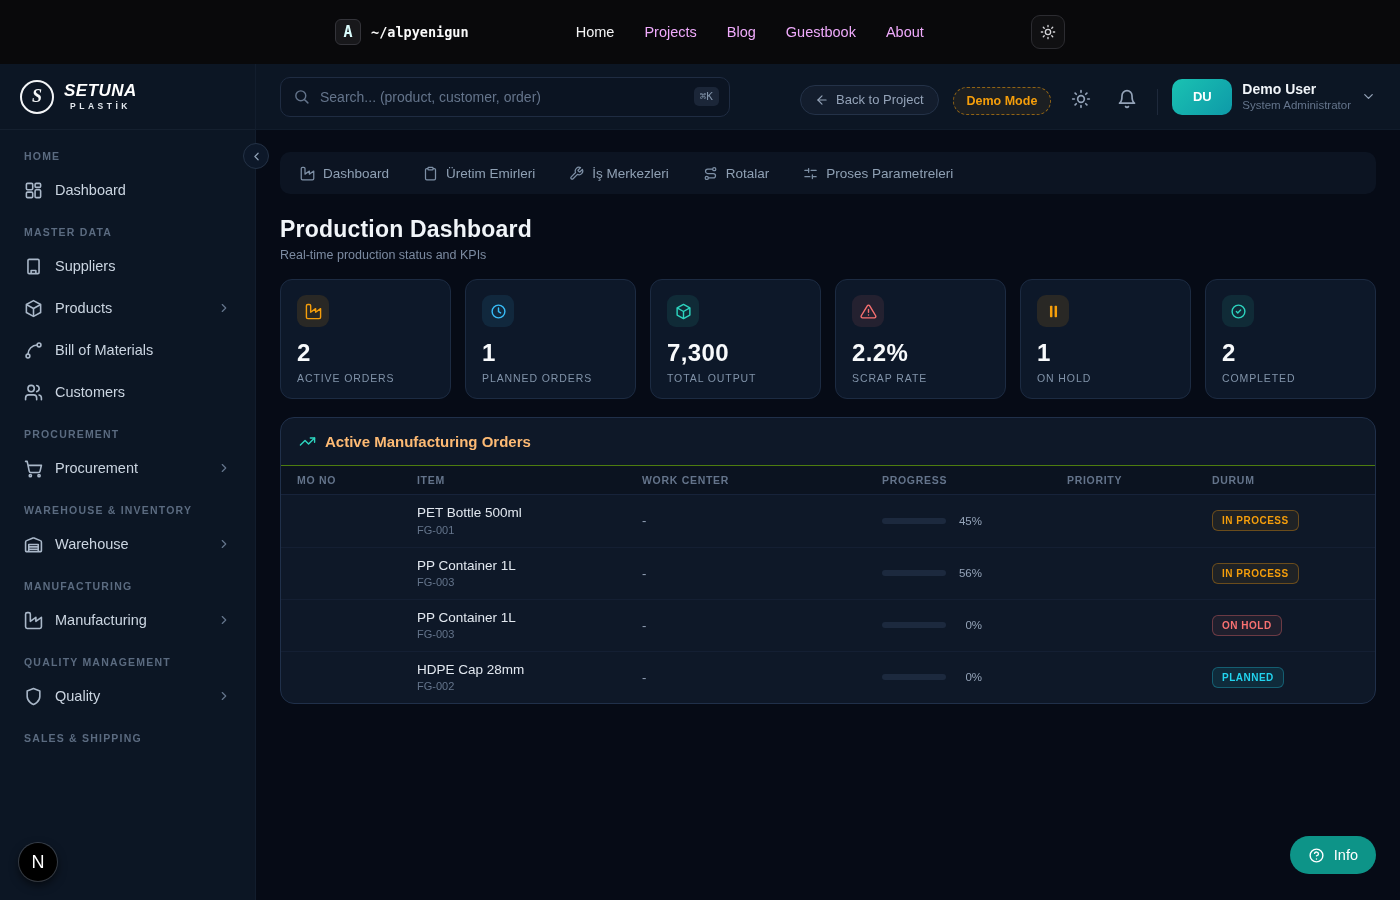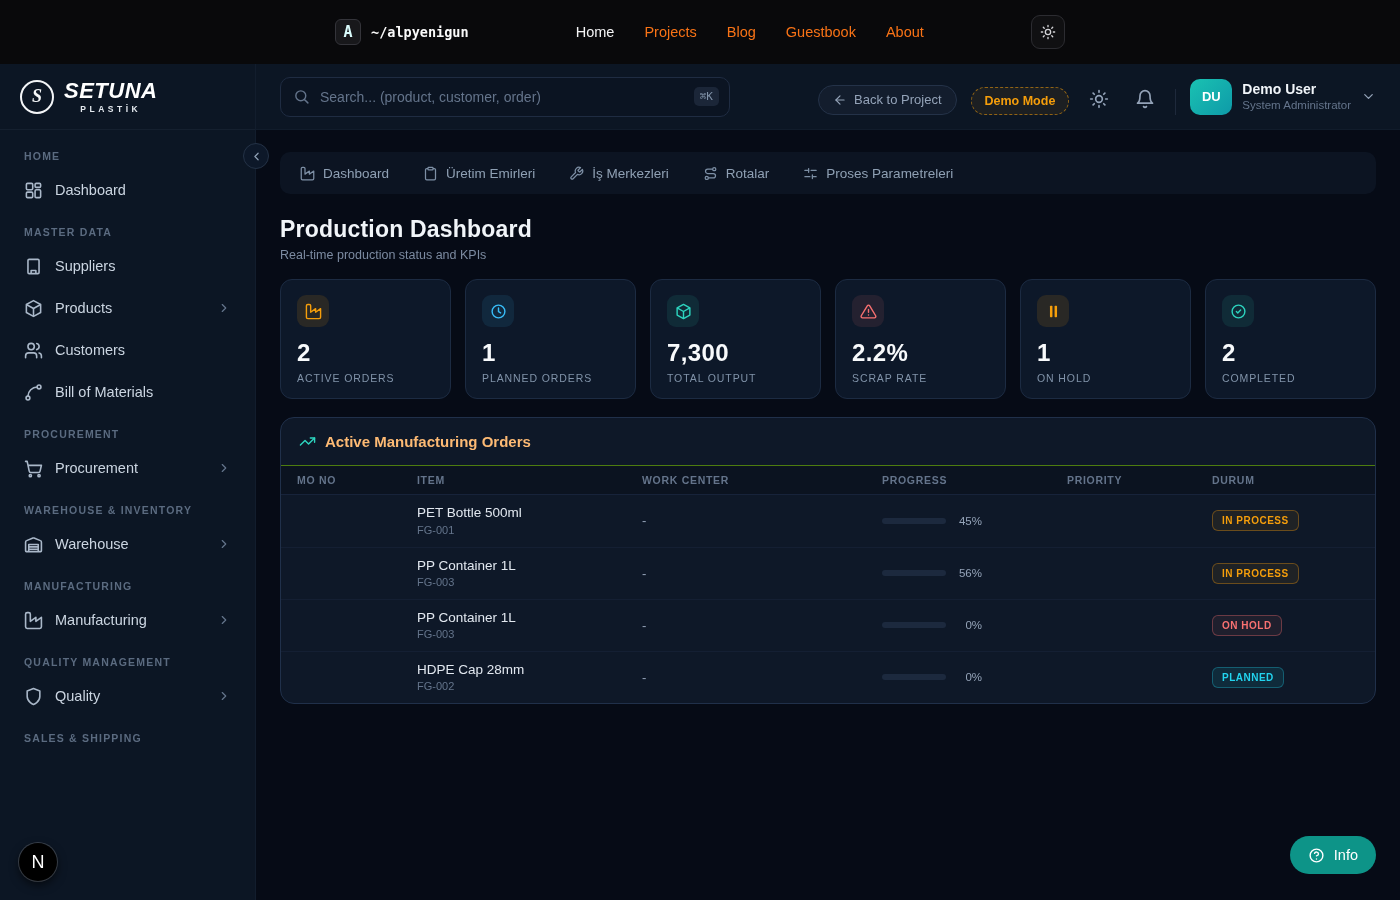--- a/index.html
+++ b/index.html
@@ -7,30 +7,30 @@
   body { font-family:"Liberation Sans", sans-serif; background:#060b16; color:#e2e8f0; position:relative; }
   svg { display:block; }
 
   
   .topbar { position:absolute; top:0; left:0; width:1400px; height:64px; background:#09090b; z-index:40; }
   .topbar-inner { width:730px; margin:0 auto; height:100%; display:flex; align-items:center; justify-content:space-between; }
   .brand { display:flex; align-items:center; gap:10px; }
   .brand-tile { width:26px; height:26px; border-radius:6px; background:#18181b; border:1px solid #34343a; display:flex; align-items:center; justify-content:center; font-family:"DejaVu Sans Mono", monospace; font-weight:bold; font-size:15px; color:#d9fbfb; }
   .brand-name { font-family:"DejaVu Sans Mono", monospace; font-size:13.5px; font-weight:bold; color:#fafafa; }
   .topnav { display:flex; gap:30px; }
-  .topnav a { text-decoration:none; font-size:14.5px; color:#f97316; cursor:pointer; }
+  .topnav a { text-decoration:none; font-size:14.5px; color:#f0abfc; cursor:pointer; }
   .topnav a.active { color:#f4f4f5; }
   .theme-toggle { width:34px; height:34px; border-radius:9px; background:#101012; border:1px solid #2c2c31; display:flex; align-items:center; justify-content:center; color:#d4d4d8; cursor:pointer; }
 
   
   .sidebar { position:absolute; top:64px; left:0; width:256px; height:836px; background:#0c1624; border-right:1px solid #121d2d; z-index:30; }
   .side-logo { height:66px; display:flex; align-items:center; gap:10px; padding:0 20px; border-bottom:1px solid #15202f; }
   .logo-circle { width:34px; height:34px; border-radius:50%; border:2.5px solid #f3f5f7; display:flex; align-items:center; justify-content:center; color:#f3f5f7; font-weight:bold; font-style:italic; font-size:18px; font-family:"Liberation Serif", serif; }
   .logo-text { display:flex; flex-direction:column; line-height:1; }
-  .logo-main { font-size:22px; font-weight:bold; font-style:italic; letter-spacing:0.5px; color:#ffffff; }
+  .logo-main { font-size:17px; font-weight:bold; font-style:italic; letter-spacing:0.5px; color:#ffffff; }
   .logo-sub { font-size:8.5px; font-weight:bold; letter-spacing:3.5px; color:#e3e8ee; margin-top:3px; align-self:center; }
   .side-scroll { padding:6px 0 0 0; }
   .sec-label { font-size:10.5px; font-weight:bold; letter-spacing:1.2px; color:#5b6b80; padding:14px 24px 6px 24px; }
   .side-item { height:40px; margin:2px 12px; padding:0 12px; border-radius:8px; display:flex; align-items:center; gap:12px; color:#cbd5e1; font-size:14.5px; cursor:pointer; }
   .side-item .ico { color:#aab8c9; flex:0 0 auto; }
   .side-item .lbl { flex:1; }
   .side-item .chev { color:#64748b; }
   .collapse-btn { position:absolute; top:143px; left:243px; width:26px; height:26px; border-radius:50%; background:#0d1829; border:1px solid #243246; color:#8fa0b4; display:flex; align-items:center; justify-content:center; z-index:45; cursor:pointer; }
 
   
@@ -38,21 +38,21 @@
   .search-box { width:450px; height:40px; border:1px solid #1f2c42; background:rgba(10,18,32,.5); border-radius:10px; display:flex; align-items:center; gap:10px; padding:0 10px 0 12px; color:#64748b; }
   .search-box input { flex:1; background:transparent; border:none; outline:none; color:#cbd5e1; font-size:14px; font-family:inherit; }
   .search-box input::placeholder { color:#64748b; }
   .kbd { background:#1b2638; color:#8193a9; border-radius:5px; padding:3px 6px; font-size:11px; font-family:"DejaVu Sans Mono", monospace; }
   .header-right { margin-left:auto; display:flex; align-items:flex-end; gap:14px; }
   .back-btn { height:30px; display:flex; align-items:center; gap:7px; background:#131d2d; border:1px solid #243248; border-radius:999px; padding:0 14px; color:#94a3b8; font-size:13px; cursor:pointer; }
   .demo-badge { height:28px; display:flex; align-items:center; border:1.5px dashed rgba(245,158,11,.55); background:rgba(245,158,11,.07); color:#f59e0b; border-radius:999px; padding:0 13px; font-size:12.5px; font-weight:bold; }
   .icon-btn { width:32px; height:32px; display:flex; align-items:center; justify-content:center; color:#94a3b8; cursor:pointer; background:none; border:none; }
   .v-divider { width:1px; height:26px; background:#1e293b; }
   .user-chip { display:flex; align-items:center; gap:10px; cursor:pointer; }
-  .avatar { width:42px; height:36px; border-radius:10px; background:linear-gradient(135deg,#1ac2b2,#0e9aa8); color:#ffffff; font-size:13px; font-weight:bold; display:flex; align-items:center; justify-content:center; }
+  .avatar { width:60px; height:36px; border-radius:10px; background:linear-gradient(135deg,#1ac2b2,#0e9aa8); color:#ffffff; font-size:13px; font-weight:bold; display:flex; align-items:center; justify-content:center; }
   .user-meta { display:flex; flex-direction:column; line-height:1.25; }
   .user-name { font-size:14px; font-weight:bold; color:#f1f5f9; }
   .user-role { font-size:11.5px; color:#64748b; }
 
   
   .main { position:absolute; top:130px; left:256px; width:1144px; height:770px; padding:22px 24px; }
   .tabbar { height:42px; background:#0c1422; border-radius:10px; display:flex; align-items:center; gap:34px; padding:0 20px; }
   .tab { display:flex; align-items:center; gap:8px; color:#8fa0b4; font-size:13.5px; cursor:pointer; }
   .tab .ico { color:#7d8fa5; }
   .page-title { margin-top:22px; font-size:23px; font-weight:bold; color:#f1f5f9; letter-spacing:.2px; }
@@ -164,38 +164,38 @@
         </span>
       <span class="lbl">Products</span>
       <span class="chev">
           <svg width="14" height="14" viewBox="0 0 24 24" fill="none" stroke="currentColor" stroke-width="2" stroke-linecap="round" stroke-linejoin="round">
             <path d="m9 6 6 6-6 6"></path>
           </svg>
         </span>
     </div>
     <div class="side-item">
       <span class="ico">
+          <svg width="19" height="19" viewBox="0 0 24 24" fill="none" stroke="currentColor" stroke-width="2" stroke-linecap="round">
+            <circle cx="5" cy="19" r="2.4"></circle>
+            <circle cx="19" cy="5" r="2.4"></circle>
+            <path d="M5 16.5C5 10.5 10.5 5 16.5 5"></path>
+          </svg>
+        </span>
+      <span class="lbl">Bill of Materials</span>
+    </div>
+    <div class="side-item">
+      <span class="ico">
           <svg width="19" height="19" viewBox="0 0 24 24" fill="none" stroke="currentColor" stroke-width="2" stroke-linecap="round" stroke-linejoin="round">
             <circle cx="9" cy="7" r="4"></circle>
             <path d="M2 21v-2a4 4 0 0 1 4-4h6a4 4 0 0 1 4 4v2"></path>
             <path d="M16 3.1a4 4 0 0 1 0 7.8"></path>
             <path d="M22 21v-2a4 4 0 0 0-3-3.9"></path>
           </svg>
         </span>
       <span class="lbl">Customers</span>
-    </div>
-    <div class="side-item">
-      <span class="ico">
-          <svg width="19" height="19" viewBox="0 0 24 24" fill="none" stroke="currentColor" stroke-width="2" stroke-linecap="round">
-            <circle cx="5" cy="19" r="2.4"></circle>
-            <circle cx="19" cy="5" r="2.4"></circle>
-            <path d="M5 16.5C5 10.5 10.5 5 16.5 5"></path>
-          </svg>
-        </span>
-      <span class="lbl">Bill of Materials</span>
     </div>
 
     <div class="sec-label">PROCUREMENT</div>
     <div class="side-item">
       <span class="ico">
           <svg width="19" height="19" viewBox="0 0 24 24" fill="none" stroke="currentColor" stroke-width="2" stroke-linecap="round" stroke-linejoin="round">
             <circle cx="8" cy="21" r="1.4"></circle>
             <circle cx="19" cy="21" r="1.4"></circle>
             <path d="M2 3h2l2.6 12.4a2 2 0 0 0 2 1.6h9.7a2 2 0 0 0 2-1.6L22 8H5"></path>
           </svg>

